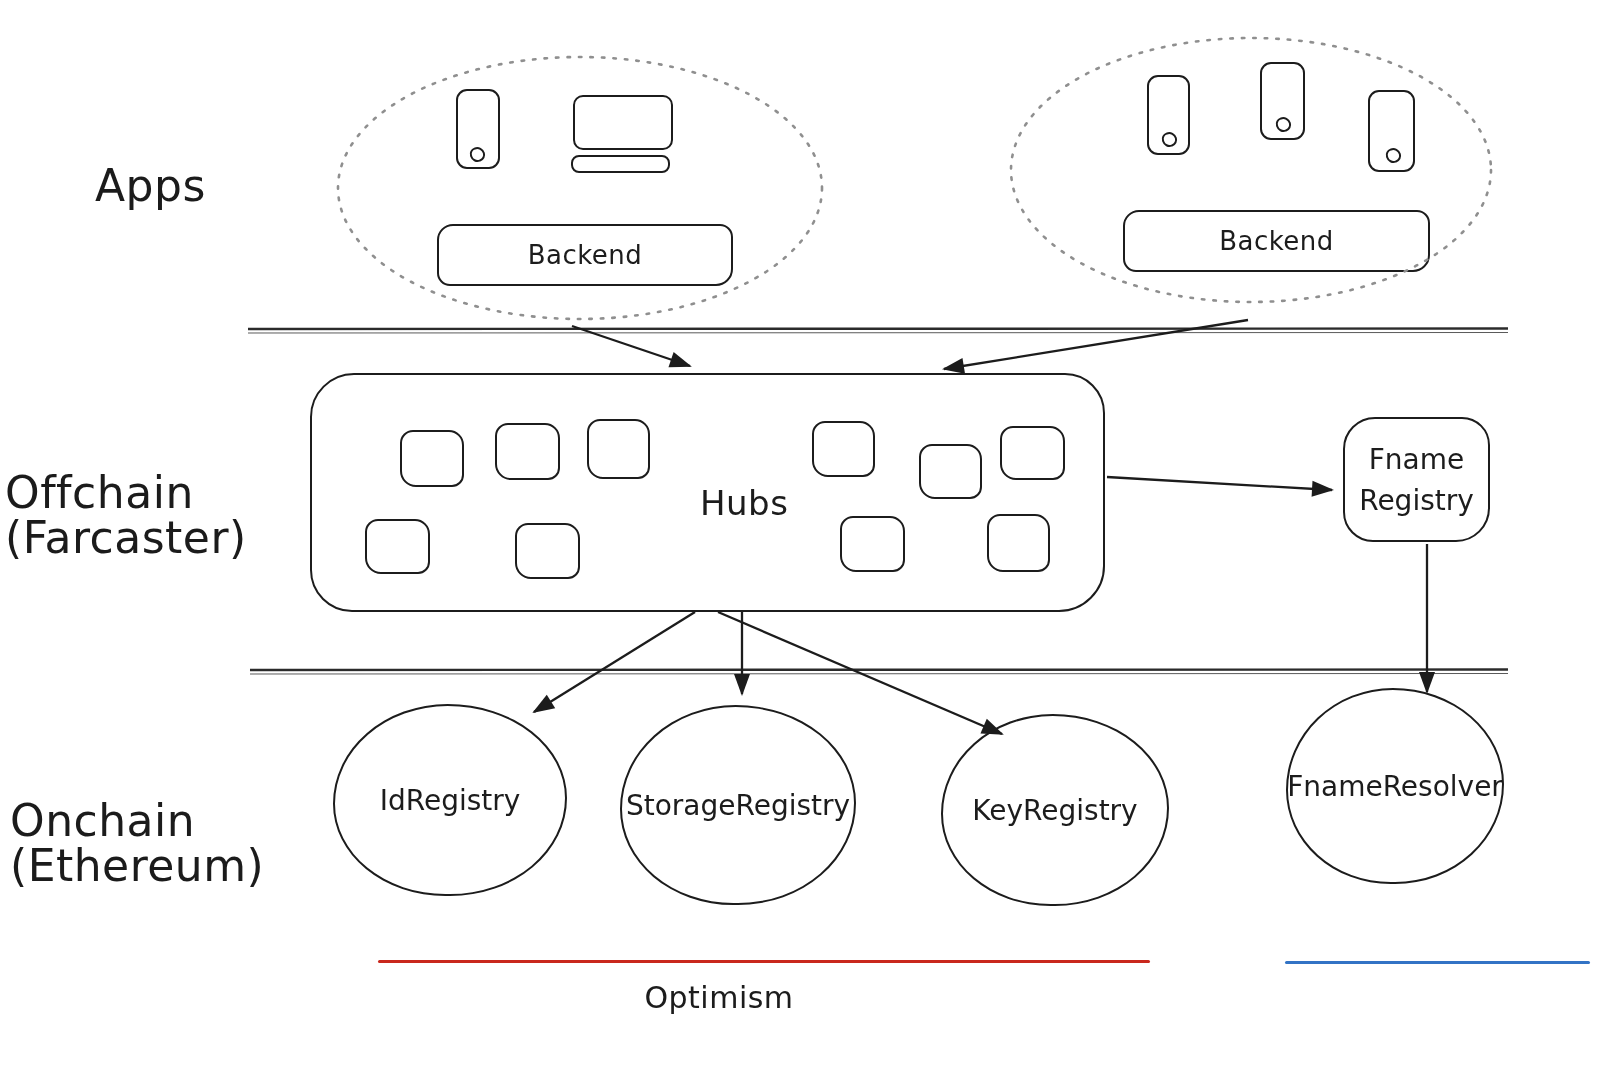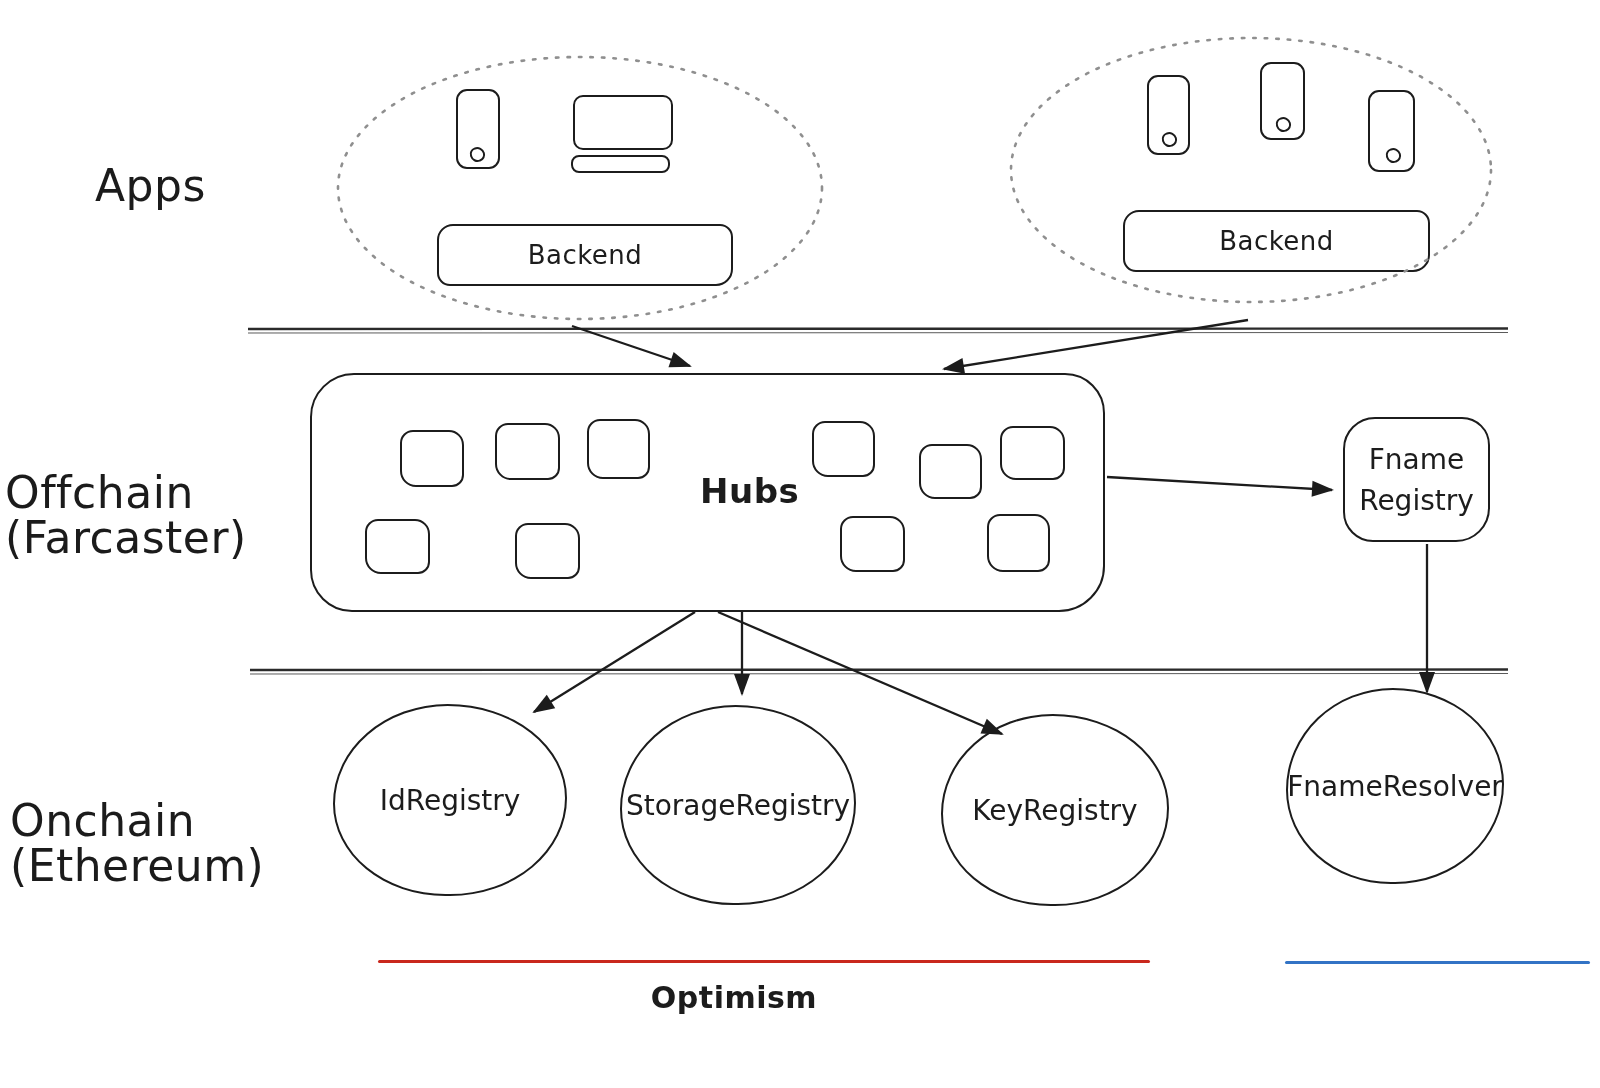--- a/index.html
+++ b/index.html
@@ -62,21 +62,21 @@
   </div>
   <div class="phone" style="left:1260px;top:62px;width:45px;height:78px;">
     <span class="logo" style="left:14px;top:53px;"></span>
   </div>
   <div class="phone" style="left:1368px;top:90px;width:47px;height:82px;">
     <span class="logo" style="left:16px;top:56px;"></span>
   </div>
   <div class="node backend" style="left:1123px;top:210px;width:307px;height:62px;">Backend</div>
 
   <div class="node hubs" style="left:310px;top:373px;width:795px;height:239px;">
-    <span class="hubs-label" style="left:388px;top:96px;font-weight:bold;">Hubs</span>
+    <span class="hubs-label" style="left:388px;top:108px;">Hubs</span>
     <span class="sq" style="left:88px;top:55px;width:64px;height:57px;"></span>
     <span class="sq" style="left:183px;top:48px;width:65px;height:57px;"></span>
     <span class="sq" style="left:275px;top:44px;width:63px;height:60px;"></span>
     <span class="sq" style="left:500px;top:46px;width:63px;height:56px;"></span>
     <span class="sq" style="left:607px;top:69px;width:63px;height:55px;"></span>
     <span class="sq" style="left:688px;top:51px;width:65px;height:54px;"></span>
     <span class="sq" style="left:53px;top:144px;width:65px;height:55px;"></span>
     <span class="sq" style="left:203px;top:148px;width:65px;height:56px;"></span>
     <span class="sq" style="left:528px;top:141px;width:65px;height:56px;"></span>
     <span class="sq" style="left:675px;top:139px;width:63px;height:58px;"></span>
@@ -98,21 +98,21 @@
   <div class="node circle" style="left:941px;top:714px;width:228px;height:192px;">
     <span>Key</span>
     <span>Registry</span>
   </div>
   <div class="node circle" style="left:1286px;top:688px;width:218px;height:196px;">
     <span>Fname</span>
     <span>Resolver</span>
   </div>
 
   <div class="chain-line" style="left: 378px; top: 960px; width: 772px; background-color: rgb(201, 40, 29);"></div>
-  <div class="chain-label" style="left:584px;top:980px;width:300px;font-weight:bold;">Optimism</div>
+  <div class="chain-label" style="left:569px;top:980px;width:300px;">Optimism</div>
 
   <div class="chain-line" style="left: 1285px; top: 961px; width: 305px; background-color: rgb(50, 115, 197);"></div>
 
   <svg class="overlay" width="1600" height="1088" viewBox="0 0 1600 1088">
     <defs>
       <marker id="ah" markerUnits="userSpaceOnUse" markerWidth="26" markerHeight="20" refX="22" refY="10" orient="auto">
         <path d="M2,2 L24,10 L2,18 Z" fill="#1c1c1c"></path>
       </marker>
     </defs>
 

